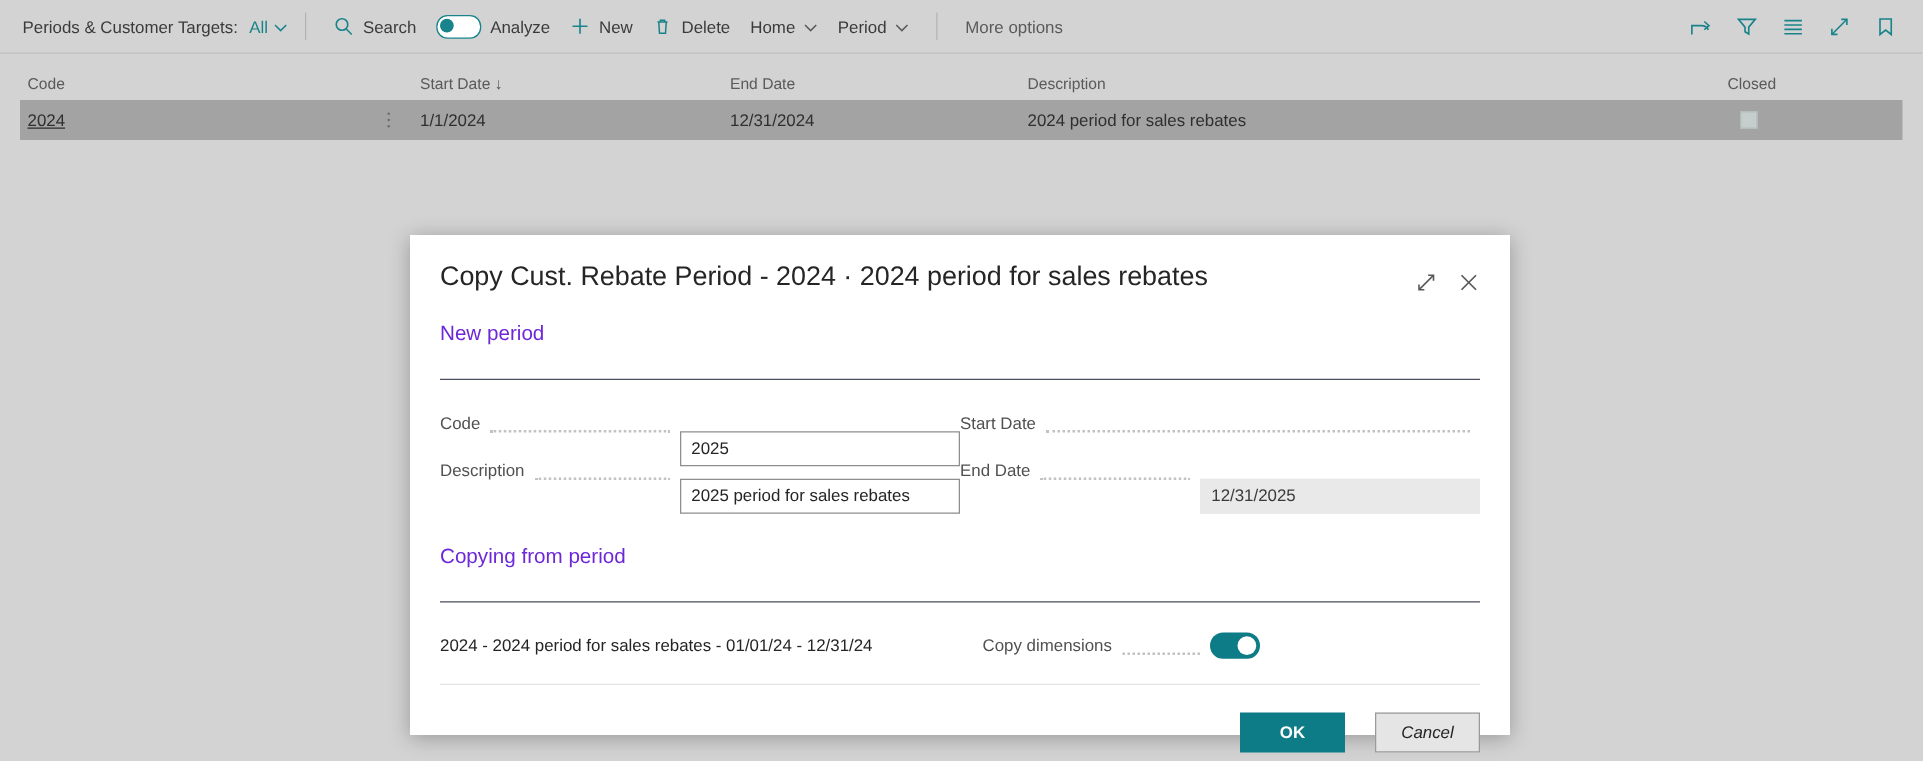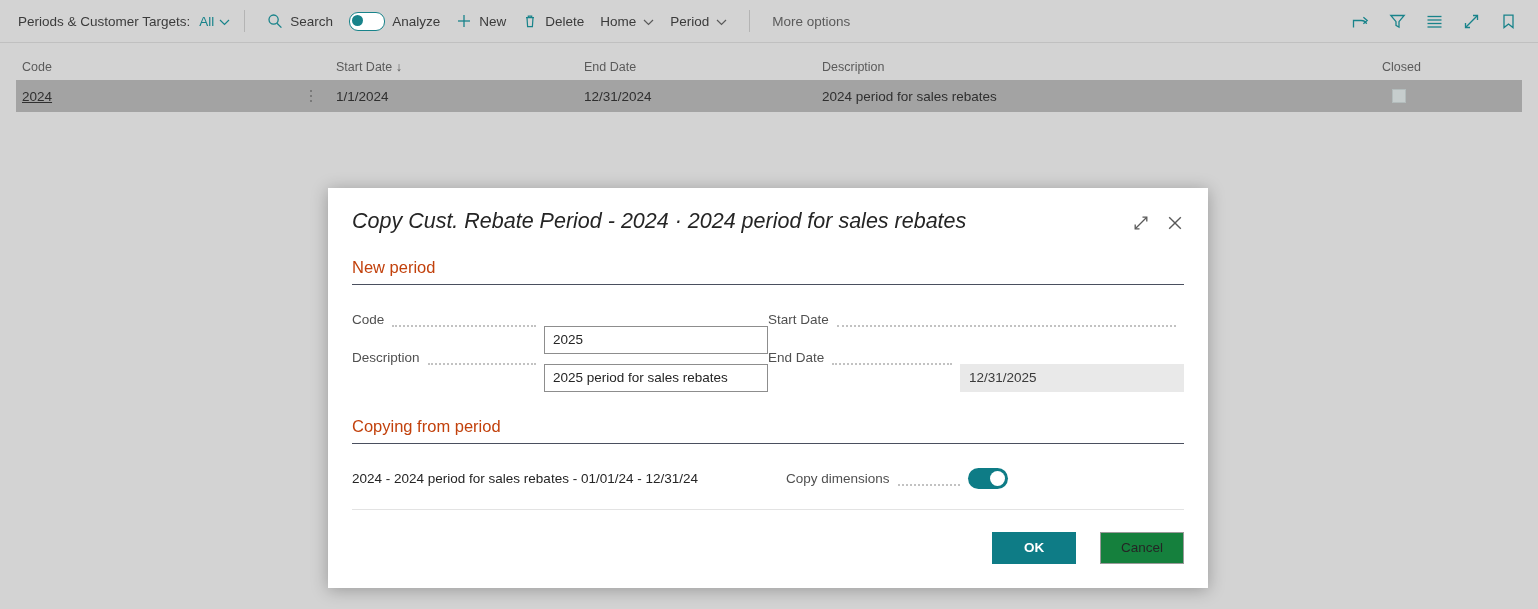--- a/index.html
+++ b/index.html
@@ -158,40 +158,39 @@
     position: absolute;
     left: 328px; top: 188px;
     width: 880px; height: 400px;
     background: #ffffff;
     box-shadow: 0 2px 16px rgba(0,0,0,0.28);
     box-sizing: border-box;
     padding: 0 24px;
   }
   .dlg-head {
     display: flex;
-    align-items: center;
+    align-items: flex-end;
     padding-top: 20px;
-    font-style: italic;
   }
   .dlg-title {
     font-size: 21.5px;
     color: #252525;
     font-weight: normal;
     line-height: 1.25;
     flex: 1;
     white-space: nowrap;
   }
   .dlg-actions { display: flex; align-items: center; gap: 16px; padding-top: 4px; }
   .dlg-actions .ic { color: #595959; cursor: pointer; display: flex; }
 
   .section-title {
     font-size: 16.5px;
-    color: #c2410c;
+    color: #6d28d9;
     margin-top: 23px;
-    padding-bottom: 7px;
+    padding-bottom: 26px;
     border-bottom: 1px solid #4a4f5e;
   }
 
   .fields {
     display: flex;
     margin-top: 16px;
   }
   .col { width: 434px; }
   .col + .col { margin-left: 0px; }
   .frow {
@@ -288,23 +287,24 @@
     cursor: pointer;
     padding: 0 18px;
     box-sizing: border-box;
   }
   .btn-primary {
     background: #0e7c86;
     color: #ffffff;
     font-weight: bold;
   }
   .btn-secondary {
-    background: #15803d;
+    background: #e5e5e5;
     color: #252525;
     border: 1px solid #9a9a9a;
+    font-style: italic;
   }
 </style>
 </head>
 <body>
 
 <div class="topbar">
   <span class="page-caption">Periods &amp; Customer Targets:</span>
 
   <span class="view-select">
     <span>All</span>

